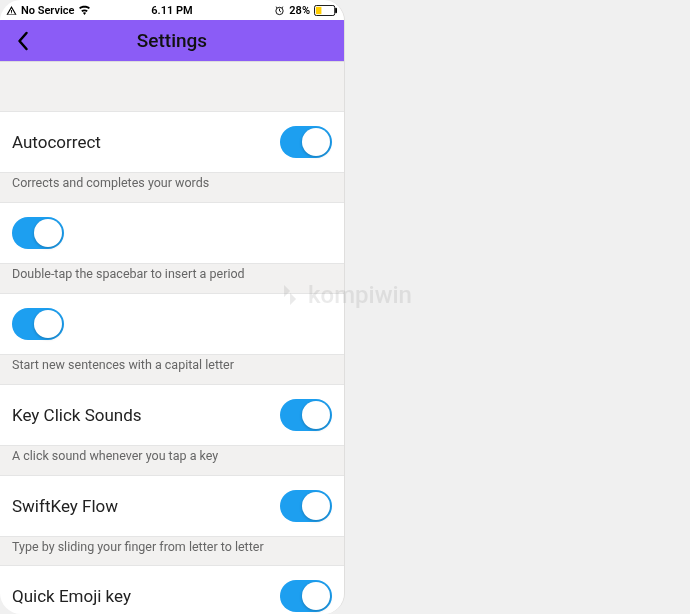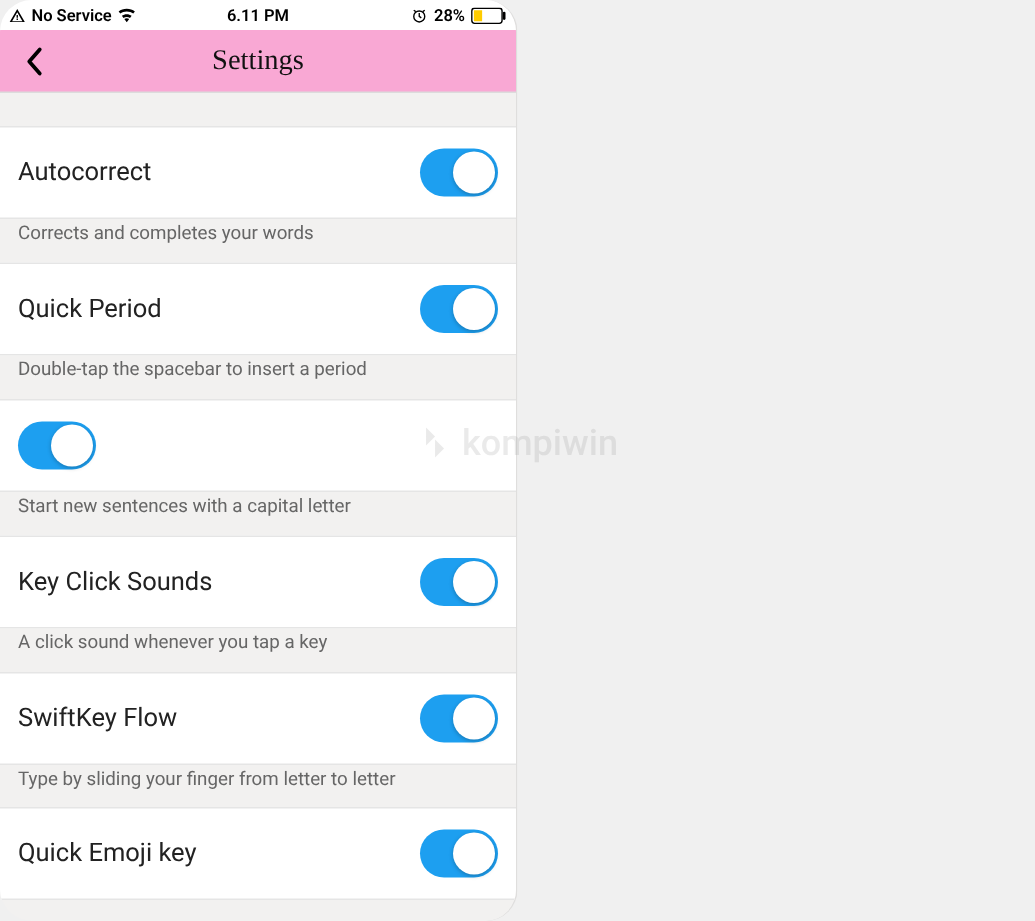--- a/index.html
+++ b/index.html
@@ -32,27 +32,26 @@
       font-size: 11px;
       font-weight: 600;
     }
     .sb-left, .sb-right { display: flex; align-items: center; gap: 4px; }
     .sb-center { position: absolute; left: 50%; transform: translateX(-50%); }
     .status-bar { position: relative; }
     .wifi-icon, .warn-icon, .alarm-icon, .battery-icon { display: inline-flex; align-items: center; }
     
     .nav-bar {
       height: 42px;
-      background: #f9a8d4;
+      background: #8b5cf6;
       display: flex;
       align-items: center;
       justify-content: center;
       position: relative;
       border-bottom: 1px solid #dcdcdc;
-      font-family: Liberation Serif, serif;
     }
     .back-btn {
       position: absolute;
       left: 8px;
       top: 50%;
       transform: translateY(-50%);
       width: 28px;
       height: 28px;
       display: flex;
       align-items: center;
@@ -61,20 +60,21 @@
     }
     .nav-title {
       font-size: 19px;
       font-weight: 500;
       color: #111;
     }
     
     .content {
       flex: 1;
       overflow-y: auto;
+      margin-top: 27px;
     }
     .gap { height: 22px; }
     .row {
       background: #fff;
       padding: 14px 12px;
       display: flex;
       align-items: center;
       justify-content: space-between;
       border-top: 1px solid #e5e5e5;
       border-bottom: 1px solid #e5e5e5;
@@ -179,21 +179,20 @@
   <div class="content">
     <div class="gap"></div>
 
     <div class="row">
       <span class="row-label">Autocorrect</span>
       <div class="toggle on"></div>
     </div>
     <div class="desc">Corrects and completes your words</div>
 
     <div class="row">
-      <span class="row-label">Quick Period</span>
       <div class="toggle on"></div>
     </div>
     <div class="desc">Double-tap the spacebar to insert a period</div>
 
     <div class="row">
       <div class="toggle on"></div>
     </div>
     <div class="desc">Start new sentences with a capital letter</div>
 
     <div class="row">

